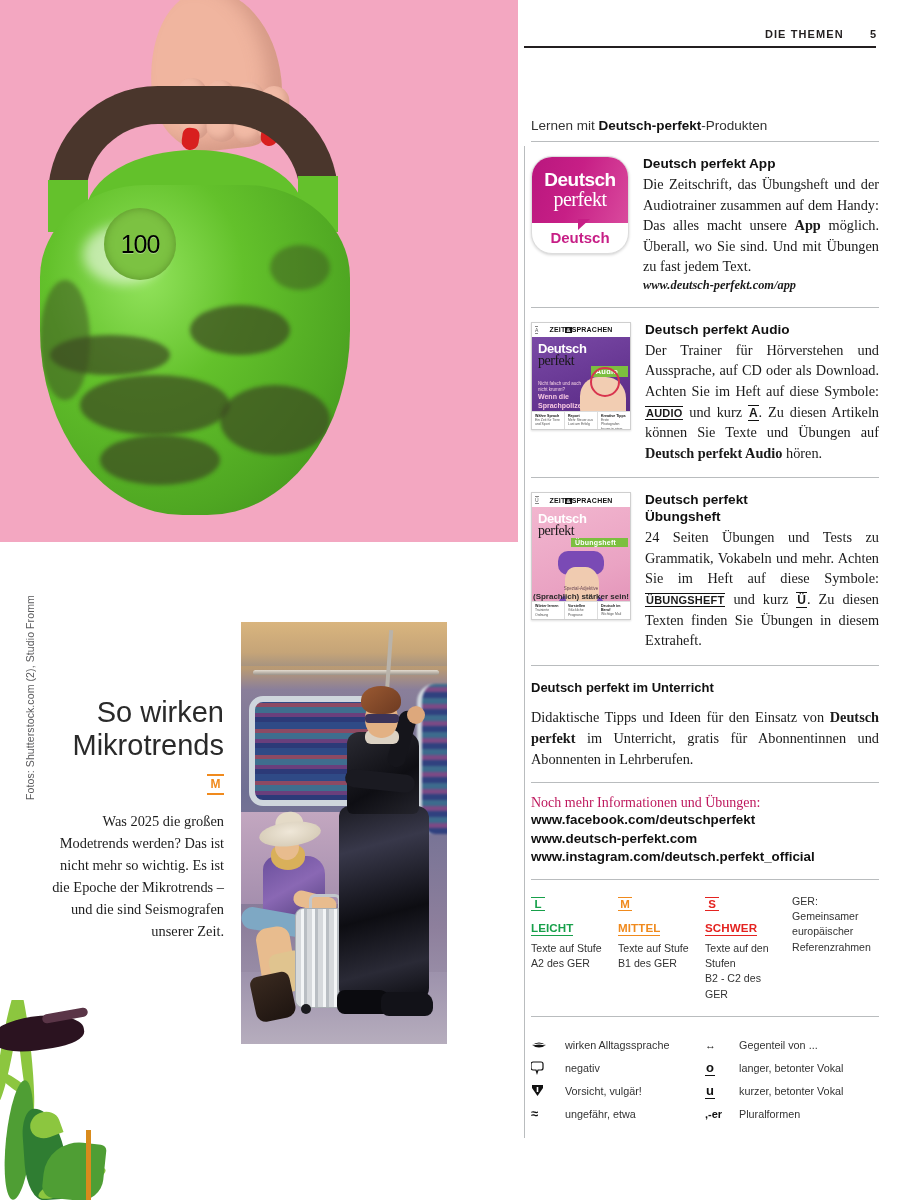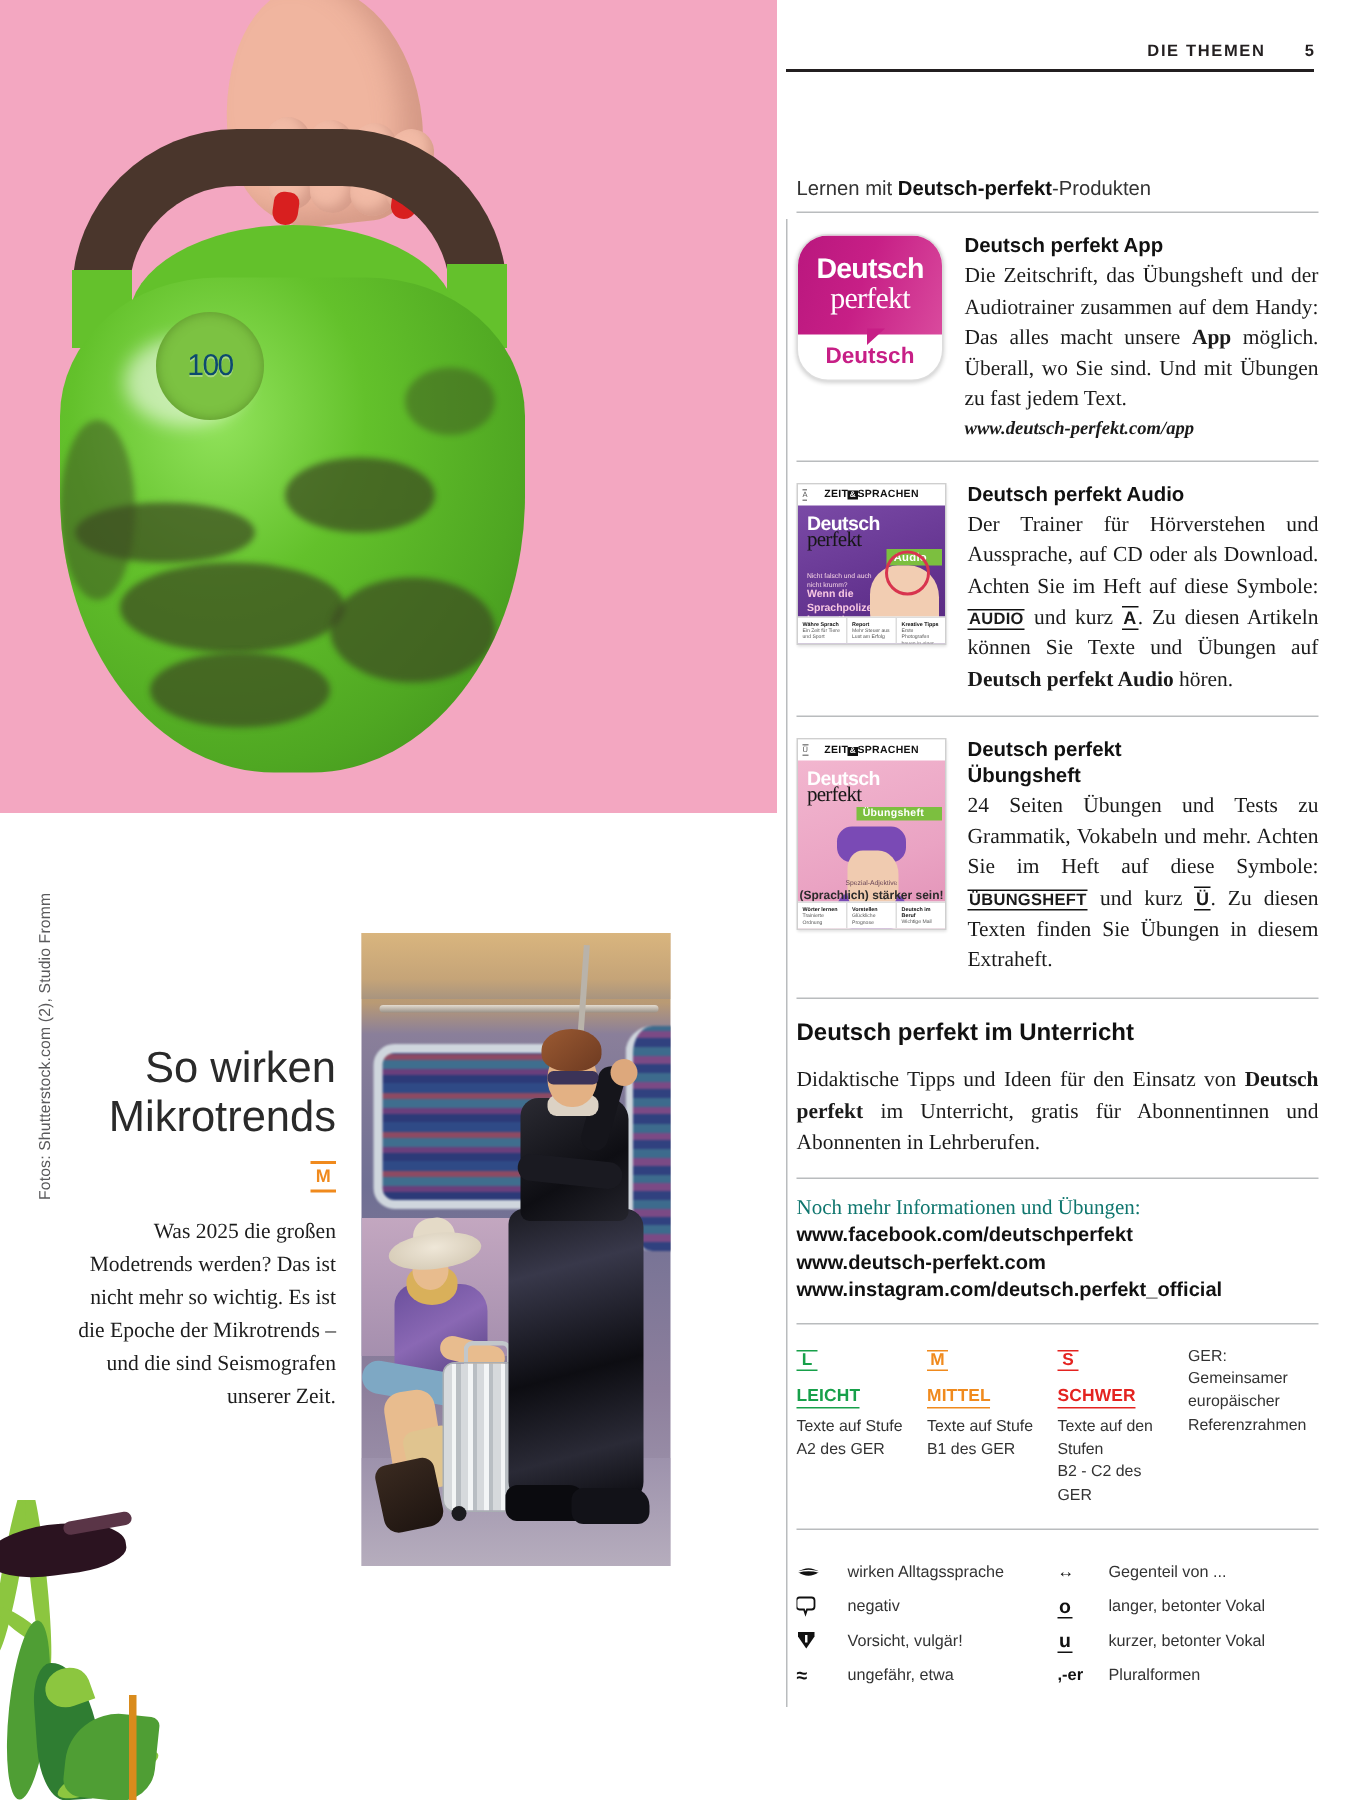--- a/index.html
+++ b/index.html
@@ -56,21 +56,21 @@
     position: absolute; background: #3d4b22; opacity: .72; border-radius: 50%;
     filter: blur(2px);
   }
   .kb-badge {
     position: absolute; left: 104px; top: 208px; width: 72px; height: 72px;
     border-radius: 50%; background: #7cc242;
     display: flex; align-items: center; justify-content: center;
     box-shadow: inset 0 0 8px rgba(60,100,20,.5);
   }
   .kb-badge span {
-    font-family: "Liberation Sans", sans-serif; font-size: 20px; color: #0c4a6e;
+    font-family: "Liberation Sans", sans-serif; font-size: 25px; color: #000000;
     letter-spacing: -1px; text-shadow: 0 1px 0 rgba(255,255,255,.35);
   }
   .kb-neck {
     position: absolute; left: 86px; top: 150px; width: 218px; height: 90px;
     background: #63c12b; border-radius: 50% 50% 0 0 / 70% 70% 0 0;
   }
 
   
   .plant { position: absolute; left: 0; bottom: 0; width: 140px; height: 200px; overflow: hidden; }
   .blade { position: absolute; background: #8cc63f; border-radius: 50% 50% 50% 50%; }
@@ -316,24 +316,24 @@
     position:absolute; left:0; right:0; bottom:0; height:18px; background:#fff;
     display:flex; border-top:1px solid #ddd;
   }
   .tc-foot div { flex:1; border-right:1px solid #ddd; padding:2px 2px 0 3px; }
   .tc-foot div:last-child { border-right:none; }
   .tc-foot .a { font-size:3.6px; font-weight:bold; color:#111; display:block; }
   .tc-foot .b { font-size:3.4px; color:#555; display:block; line-height:1.3; }
   .tc-foot.audio { background:#fff; }
 
   
-  .unt-h { font-size: 16px; font-weight: bold; color:#111; margin-bottom: 12px; }
+  .unt-h { font-size: 13px; font-weight: bold; color:#111; margin-bottom: 12px; }
   .unt-b { font-family:"Liberation Serif",serif; font-size:14.3px; line-height:1.48; color:#1a1a1a; text-align: justify; }
   .unt-b b { font-weight:bold; }
-  .links-intro { font-family:"Liberation Serif",serif; font-size:14px; color:#0f766e; }
+  .links-intro { font-family:"Liberation Serif",serif; font-size:14px; color:#be185d; }
   .link { font-size:13.4px; font-weight:bold; color:#111; line-height:1.38; }
 
   
   .levels { display: flex; gap: 0; margin-top: 14px; }
   .lvl { width: 25%; padding-right: 8px; }
   .lvl .ltr {
     display:inline-block; width: 14px; text-align:center; font-weight:bold; font-size:11.5px;
     border-top:1.8px solid currentColor; border-bottom:1.8px solid currentColor;
     margin-bottom: 7px;
   }

